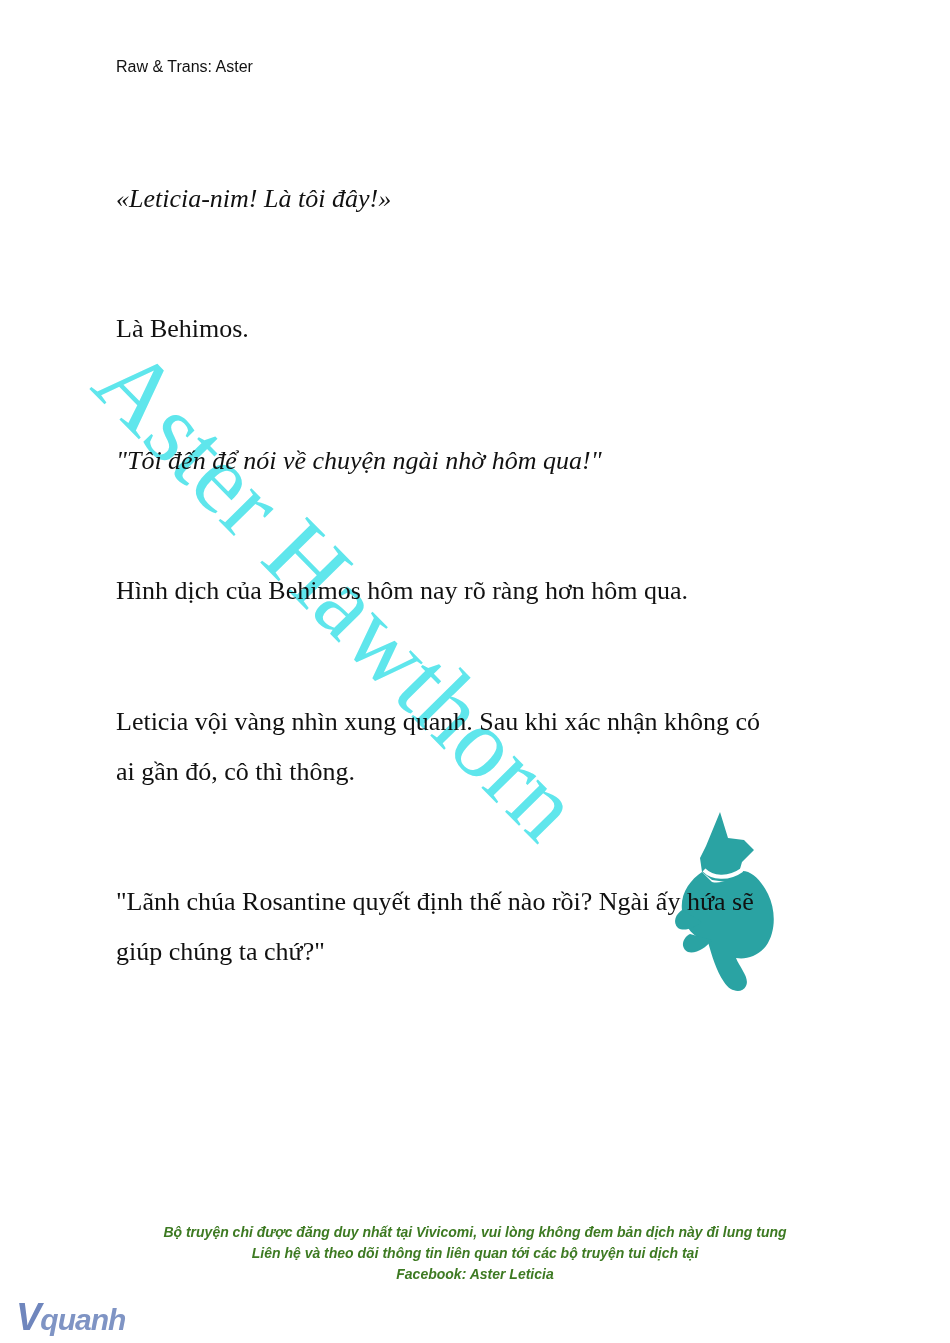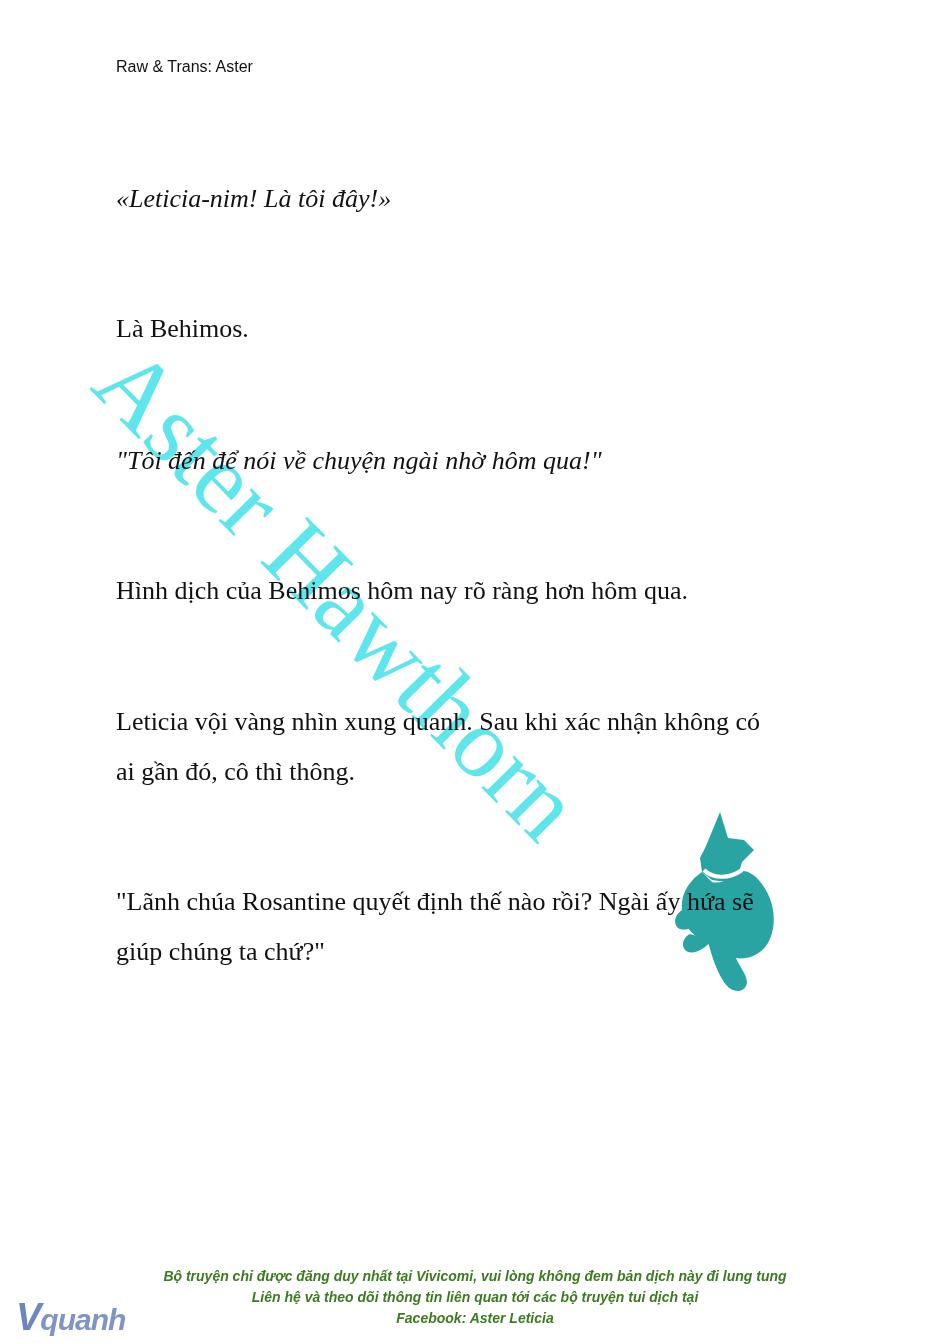--- a/index.html
+++ b/index.html
@@ -81,21 +81,20 @@
       width: 950px;
       top: 1222px;
       text-align: center;
       font-family: "Liberation Sans", sans-serif;
       font-style: italic;
       font-weight: bold;
       font-size: 14px;
       line-height: 21px;
       color: #3d7a22;
       z-index: 3;
-      margin-top: 44px;
     }
     .footer-note div { white-space: nowrap; }
 
     .brand-logo {
       position: absolute;
       left: 16px;
       top: 1296px;
       font-family: "Liberation Sans", sans-serif;
       font-style: italic;
       font-weight: bold;

